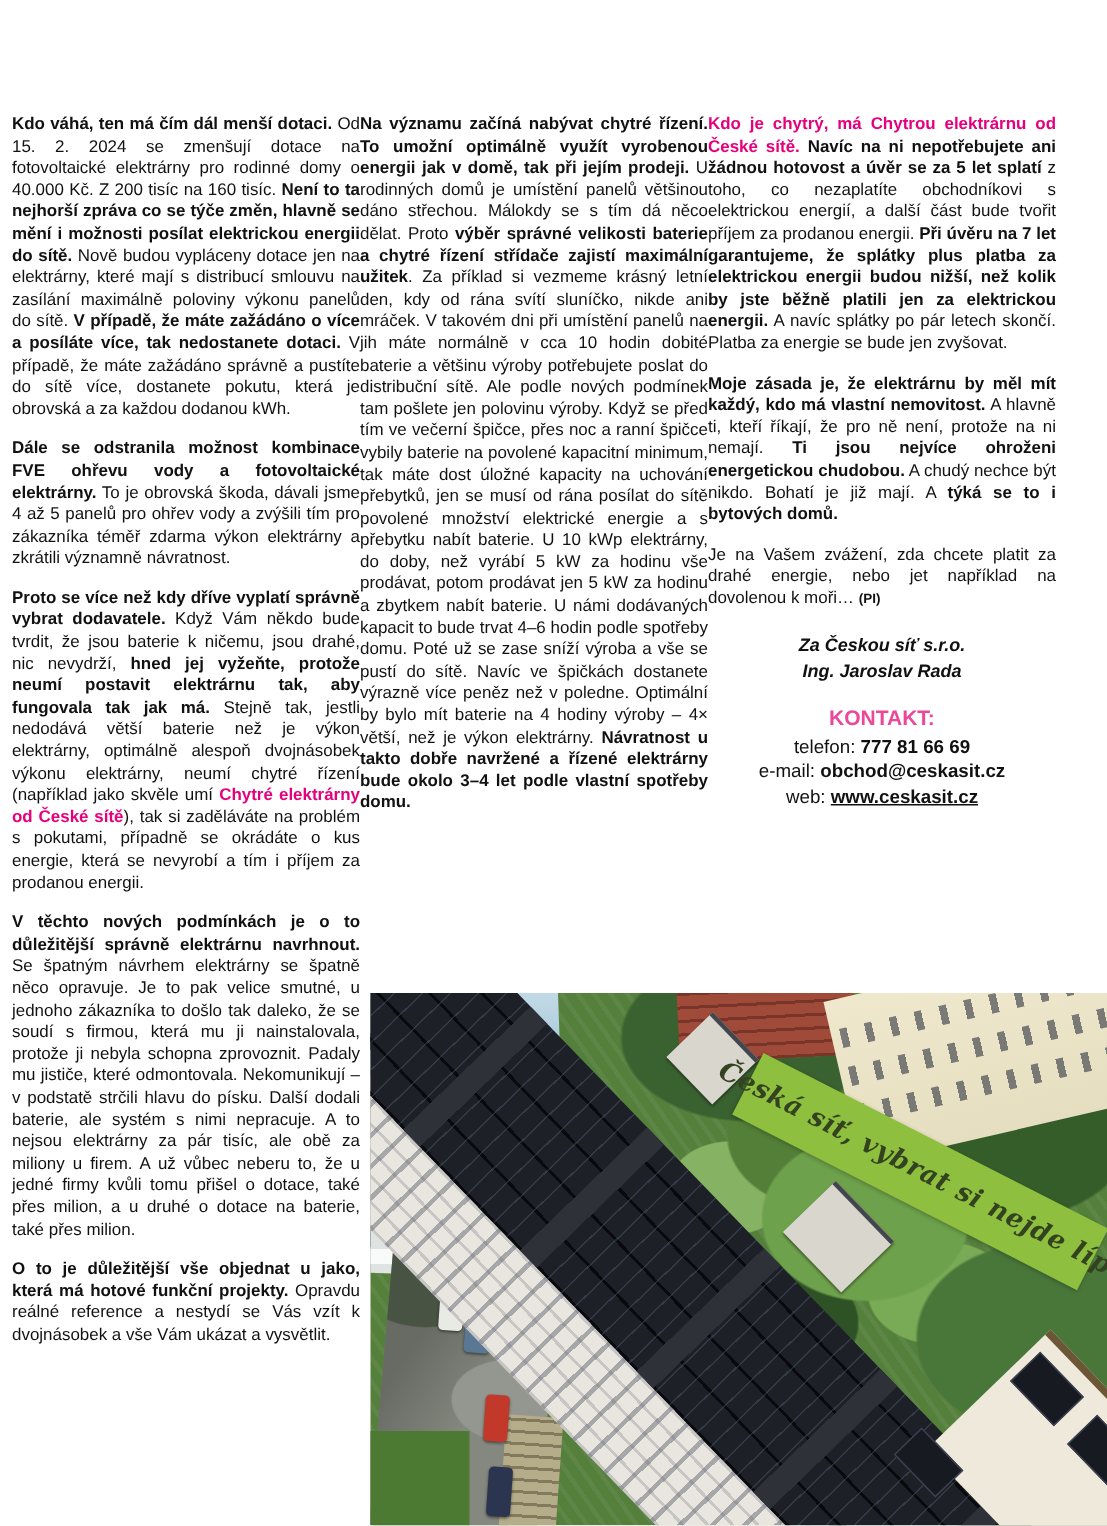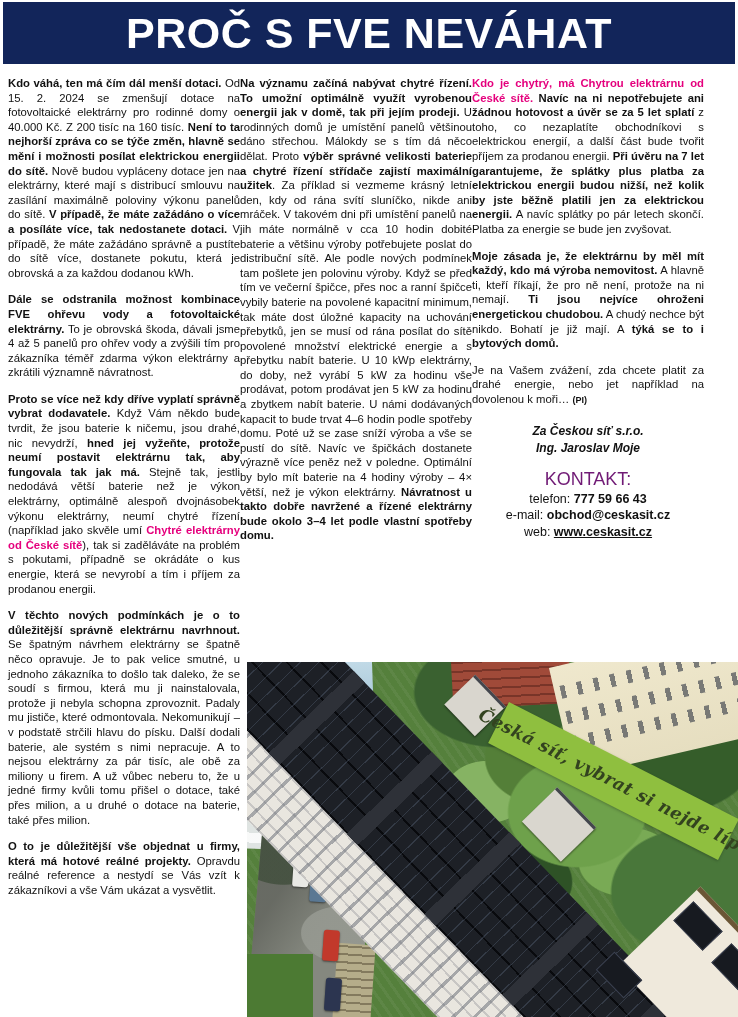--- a/index.html
+++ b/index.html
@@ -27,21 +27,21 @@
   .col p{margin:0 0 12px 0;}
   .seg-b{font-weight:bold;}
   .seg-m{font-weight:bold;color:#e5007d;}
   .seg-pi{font-weight:bold;font-size:9px;}
   
   .sig{
     text-align:center;font-weight:bold;font-style:italic;font-size:12px;
     line-height:17px;margin:16px 0 14px 0;
   }
   .contact{text-align:center;font-size:12.5px;line-height:16.5px;}
-  .contact .heading{color:#701a75;font-weight:normal;font-size:18px;margin-bottom:3px;}
+  .contact .heading{color:#ec4899;font-weight:bold;font-size:14px;margin-bottom:3px;}
   .contact .val{font-weight:bold;}
   .contact .web .val{text-decoration:underline;}
   
   .photo{
     position:absolute;left:247px;top:662px;width:491px;height:355px;overflow:hidden;
     background-color:#55803c;
     background-image:
       radial-gradient(120px 80px at 250px 30px,  #3a6130 0 68%, transparent 70%),
       radial-gradient(100px 80px at 330px 150px, #6ea14b 0 68%, transparent 70%),
       radial-gradient(130px 90px at 420px 90px,  #355d2a 0 68%, transparent 70%),
@@ -156,48 +156,45 @@
   .ribbon span{
     position:static;white-space:nowrap;color:#33431f;font-size:17.5px;font-weight:bold;
     font-style:italic;font-family:"DejaVu Serif","Liberation Serif",serif;letter-spacing:.5px;
   }
 </style>
 </head>
 <body>
 
 <div class="page">
 
-  <div class="banner">
-    <h1>PROČ S FVE NEVÁHAT</h1>
-  </div>
 
   <div class="columns">
     <div class="col">
         <p><span class="seg-b">Kdo váhá, ten má čím dál menší dotaci.</span><span> Od 15. 2. 2024 se zmenšují dotace na fotovoltaické elektrárny pro rodinné domy o 40.000 Kč. Z 200 tisíc na 160 tisíc. </span><span class="seg-b">Není to ta nejhorší zpráva co se týče změn, hlavně se mění i možnosti posílat elektrickou energii do sítě.</span><span> Nově budou vypláceny dotace jen na elektrárny, které mají s distribucí smlouvu na zasílání maximálně poloviny výkonu panelů do sítě. </span><span class="seg-b">V případě, že máte zažádáno o více a posíláte více, tak nedostanete dotaci.</span><span> V případě, že máte zažádáno správně a pustíte do sítě více, dostanete pokutu, která je obrovská a za každou dodanou kWh.</span></p>
         <p><span class="seg-b">Dále se odstranila možnost kombinace FVE ohřevu vody a fotovoltaické elektrárny.</span><span> To je obrovská škoda, dávali jsme 4 až 5 panelů pro ohřev vody a zvýšili tím pro zákazníka téměř zdarma výkon elektrárny a zkrátili významně návratnost.</span></p>
         <p><span class="seg-b">Proto se více než kdy dříve vyplatí správně vybrat dodavatele.</span><span> Když Vám někdo bude tvrdit, že jsou baterie k ničemu, jsou drahé, nic nevydrží, </span><span class="seg-b">hned jej vyžeňte, protože neumí postavit elektrárnu tak, aby fungovala tak jak má.</span><span> Stejně tak, jestli nedodává větší baterie než je výkon elektrárny, optimálně alespoň dvojnásobek výkonu elektrárny, neumí chytré řízení (například jako skvěle umí </span><span class="seg-m">Chytré elektrárny od České sítě</span><span>), tak si zaděláváte na problém s pokutami, případně se okrádáte o kus energie, která se nevyrobí a tím i příjem za prodanou energii.</span></p>
         <p><span class="seg-b">V těchto nových podmínkách je o to důležitější správně elektrárnu navrhnout.</span><span> Se špatným návrhem elektrárny se špatně něco opravuje. Je to pak velice smutné, u jednoho zákazníka to došlo tak daleko, že se soudí s firmou, která mu ji nainstalovala, protože ji nebyla schopna zprovoznit. Padaly mu jističe, které odmontovala. Nekomunikují – v podstatě strčili hlavu do písku. Další dodali baterie, ale systém s nimi nepracuje. A to nejsou elektrárny za pár tisíc, ale obě za miliony u firem. A už vůbec neberu to, že u jedné firmy kvůli tomu přišel o dotace, také přes milion, a u druhé o dotace na baterie, také přes milion.</span></p>
-        <p><span class="seg-b">O to je důležitější vše objednat u firmy, která má hotové reálné projekty.</span><span> Opravdu reálné reference a nestydí se Vás vzít k zákazníkovi a vše Vám ukázat a vysvětlit.</span></p>
+        <p><span class="seg-b">O to je důležitější vše objednat u jako, která má hotové funkční projekty.</span><span> Opravdu reálné reference a nestydí se Vás vzít k dvojnásobek a vše Vám ukázat a vysvětlit.</span></p>
       </div>
     <div class="col">
         <p><span class="seg-b">Na významu začíná nabývat chytré řízení. To umožní optimálně využít vyrobenou energii jak v domě, tak při jejím prodeji.</span><span> U rodinných domů je umístění panelů většinou dáno střechou. Málokdy se s tím dá něco dělat. Proto </span><span class="seg-b">výběr správné velikosti baterie a chytré řízení střídače zajistí maximální užitek</span><span>. Za příklad si vezmeme krásný letní den, kdy od rána svítí sluníčko, nikde ani mráček. V takovém dni při umístění panelů na jih máte normálně v cca 10 hodin dobité baterie a většinu výroby potřebujete poslat do distribuční sítě. Ale podle nových podmínek tam pošlete jen polovinu výroby. Když se před tím ve večerní špičce, přes noc a ranní špičce vybily baterie na povolené kapacitní minimum, tak máte dost úložné kapacity na uchování přebytků, jen se musí od rána posílat do sítě povolené množství elektrické energie a s přebytku nabít baterie. U 10 kWp elektrárny, do doby, než vyrábí 5 kW za hodinu vše prodávat, potom prodávat jen 5 kW za hodinu a zbytkem nabít baterie. U námi dodávaných kapacit to bude trvat 4–6 hodin podle spotřeby domu. Poté už se zase sníží výroba a vše se pustí do sítě. Navíc ve špičkách dostanete výrazně více peněz než v poledne. Optimální by bylo mít baterie na 4 hodiny výroby – 4× větší, než je výkon elektrárny. </span><span class="seg-b">Návratnost u takto dobře navržené a řízené elektrárny bude okolo 3–4 let podle vlastní spotřeby domu.</span></p>
       </div>
     <div class="col">
       <div>
           <p><span class="seg-m">Kdo je chytrý, má Chytrou elektrárnu od České sítě.</span><span class="seg-b"> Navíc na ni nepotřebujete ani žádnou hotovost a úvěr se za 5 let splatí</span><span> z toho, co nezaplatíte obchodníkovi s elektrickou energií, a další část bude tvořit příjem za prodanou energii. </span><span class="seg-b">Při úvěru na 7 let garantujeme, že splátky plus platba za elektrickou energii budou nižší, než kolik by jste běžně platili jen za elektrickou energii.</span><span> A navíc splátky po pár letech skončí. Platba za energie se bude jen zvyšovat.</span></p>
-          <p><span class="seg-b">Moje zásada je, že elektrárnu by měl mít každý, kdo má výroba nemovitost.</span><span> A hlavně ti, kteří říkají, že pro ně není, protože na ni nemají. </span><span class="seg-b">Ti jsou nejvíce ohroženi energetickou chudobou.</span><span> A chudý nechce být nikdo. Bohatí je již mají. A </span><span class="seg-b">týká se to i bytových domů.</span></p>
+          <p><span class="seg-b">Moje zásada je, že elektrárnu by měl mít každý, kdo má vlastní nemovitost.</span><span> A hlavně ti, kteří říkají, že pro ně není, protože na ni nemají. </span><span class="seg-b">Ti jsou nejvíce ohroženi energetickou chudobou.</span><span> A chudý nechce být nikdo. Bohatí je již mají. A </span><span class="seg-b">týká se to i bytových domů.</span></p>
           <p><span>Je na Vašem zvážení, zda chcete platit za drahé energie, nebo jet například na dovolenou k moři… </span><span class="seg-pi">(PI)</span></p>
         </div>
       <div class="sig">
         <div>Za Českou síť s.r.o.</div>
-        <div>Ing. Jaroslav Moje</div>
+        <div>Ing. Jaroslav Rada</div>
       </div>
       <div class="contact">
         <div class="heading">KONTAKT:</div>
-        <div class="line"><span>telefon: </span><span class="val">777 59 66 43</span></div>
+        <div class="line"><span>telefon: </span><span class="val">777 81 66 69</span></div>
         <div class="line"><span>e-mail: </span><span class="val">obchod@ceskasit.cz</span></div>
         <div class="line web"><span>web: </span><span class="val">www.ceskasit.cz</span></div>
       </div>
     </div>
   </div>
 
   <div class="photo">
     <div class="bldg-topleft"></div>
     <div class="balconies"></div>
     <div class="bldg-left-white"></div>

